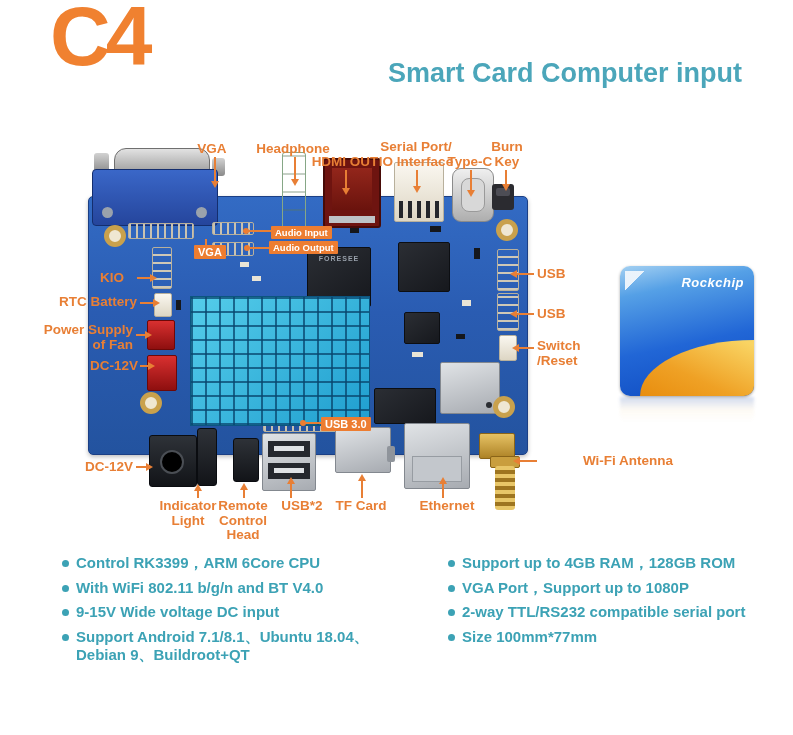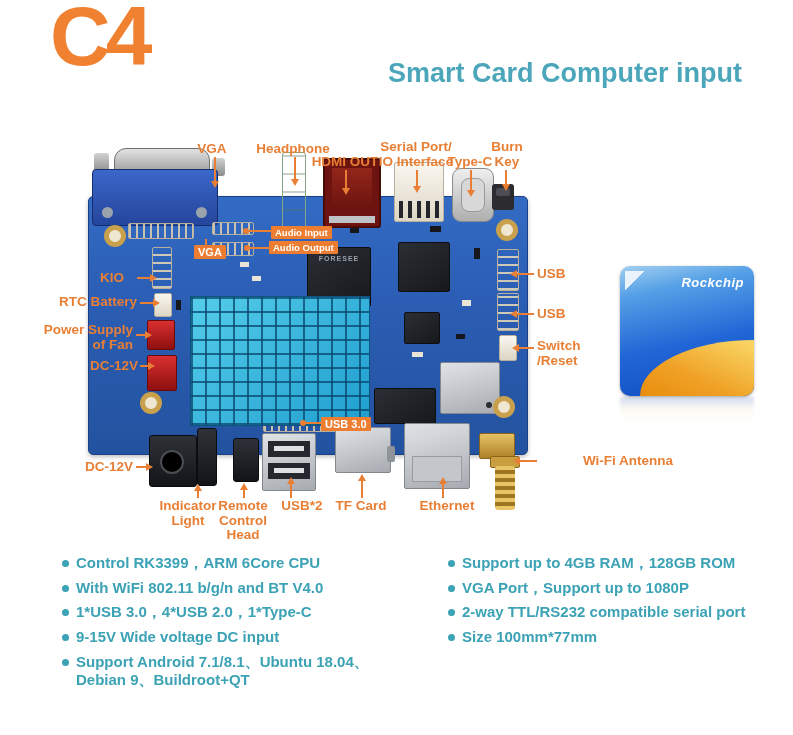--- a/index.html
+++ b/index.html
@@ -271,21 +271,20 @@
     <div class="soc-fold"></div>
     <div class="soc-brand">Rockchip</div>
     <div class="soc-swoosh"></div>
   </div>
   <div class="soc-reflect"></div>
 
   <div class="specs specs-left">
     <ul>
         <li>Control RK3399，ARM 6Core CPU</li>
         <li>With WiFi 802.11 b/g/n and BT V4.0</li>
-        <li>1*USB 3.0，4*USB 2.0，1*Type-C</li>
         <li>9-15V Wide voltage DC input</li>
         <li>Support Android 7.1/8.1、Ubuntu 18.04、
 Debian 9、Buildroot+QT</li>
       </ul>
   </div>
   <div class="specs specs-right">
     <ul>
         <li>Support up to 4GB RAM，128GB ROM</li>
         <li>VGA Port，Support up to 1080P</li>
         <li>2-way TTL/RS232 compatible serial port</li>

